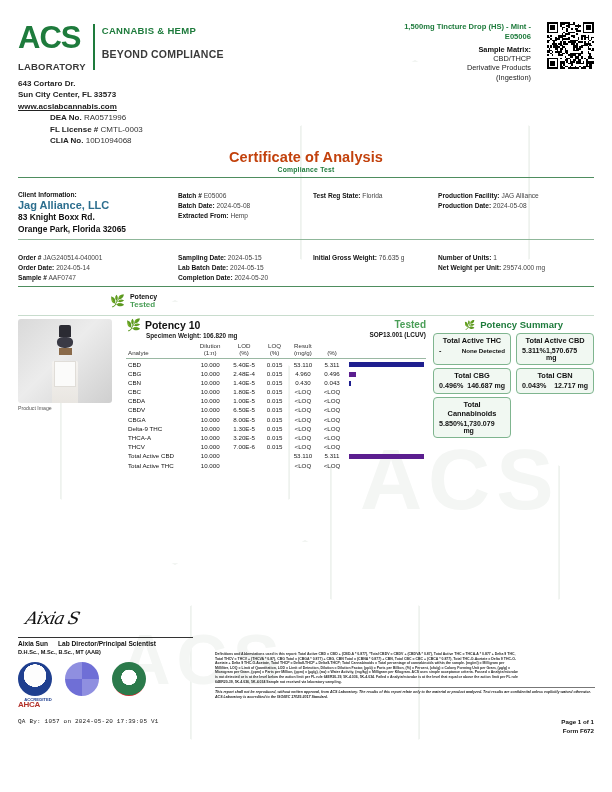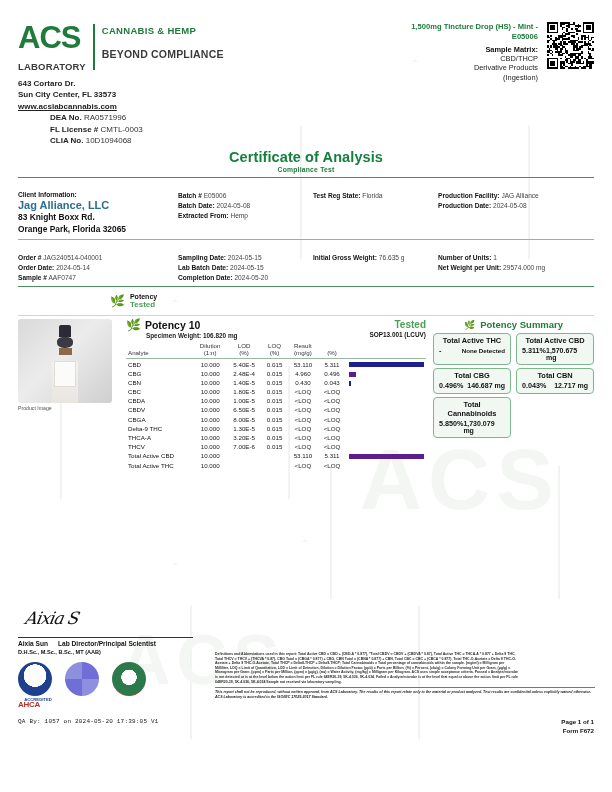--- a/index.html
+++ b/index.html
@@ -36,30 +36,30 @@
   .acs-lab { font-size:9.5px; font-weight:bold; color:#3a3a3a; letter-spacing:.2px; margin-top:9px; }
   .logo-div { width:2px; background:#1e7b3c; align-self:stretch; margin:2px 7px 2px 7px; }
   .logo-right { padding-top:3px; }
   .lr1 { font-size:9.5px; font-weight:bold; color:#1e7b3c; letter-spacing:.3px; }
   .lr2 { font-size:10.5px; font-weight:bold; color:#3a3a3a; letter-spacing:.2px; margin-top:12px; }
   .addr { margin-top:6px; font-size:8px; line-height:1.45; font-weight:bold; color:#222; }
   .addr .url { color:#222; text-decoration:underline; }
   .addr .lbl { font-weight:bold;padding-left:32px; }
   .addr .val { font-weight:normal; color:#333; }
 
-  .header-right { text-align:right; display:flex; align-items:flex-start; gap:9px; }
+  .header-right { text-align:right; display:flex; align-items:flex-start; gap:16px; }
   .hr-text { text-align:right; }
   .prod-title { font-size:7.6px; font-weight:bold; color:#1e7b3c; line-height:1.3; max-width:150px; }
   .matrix-lbl { font-size:7.4px; font-weight:bold; color:#111; margin-top:3px; }
   .matrix-val { font-size:7.4px; color:#222; line-height:1.3; }
   .qr { width:47px; height:47px; }
 
   
   .title-zone { text-align:center; margin-top:2px; }
-  .coa-title { font-size:14.5px; font-weight:bold; color:#15803d; letter-spacing:.1px; }
+  .coa-title { font-size:14.5px; font-weight:bold; color:#c2410c; letter-spacing:.1px; }
   .coa-sub { font-size:6.8px; font-weight:bold; color:#1e7b3c; margin-top:1px; letter-spacing:.2px;}
 
   
   .rule { height:1px; background:#4e8d5e; margin:4px 0 3px; }
   .rule-thin { height:1px; background:#8fb79a; margin:3px 0; }
   .info { display:flex; font-size:6.6px;margin-top:13px; }
   .col-a { width:160px; }
   .col-b { width:135px; }
   .col-c { width:125px; }
   .col-d { width:155px; }

